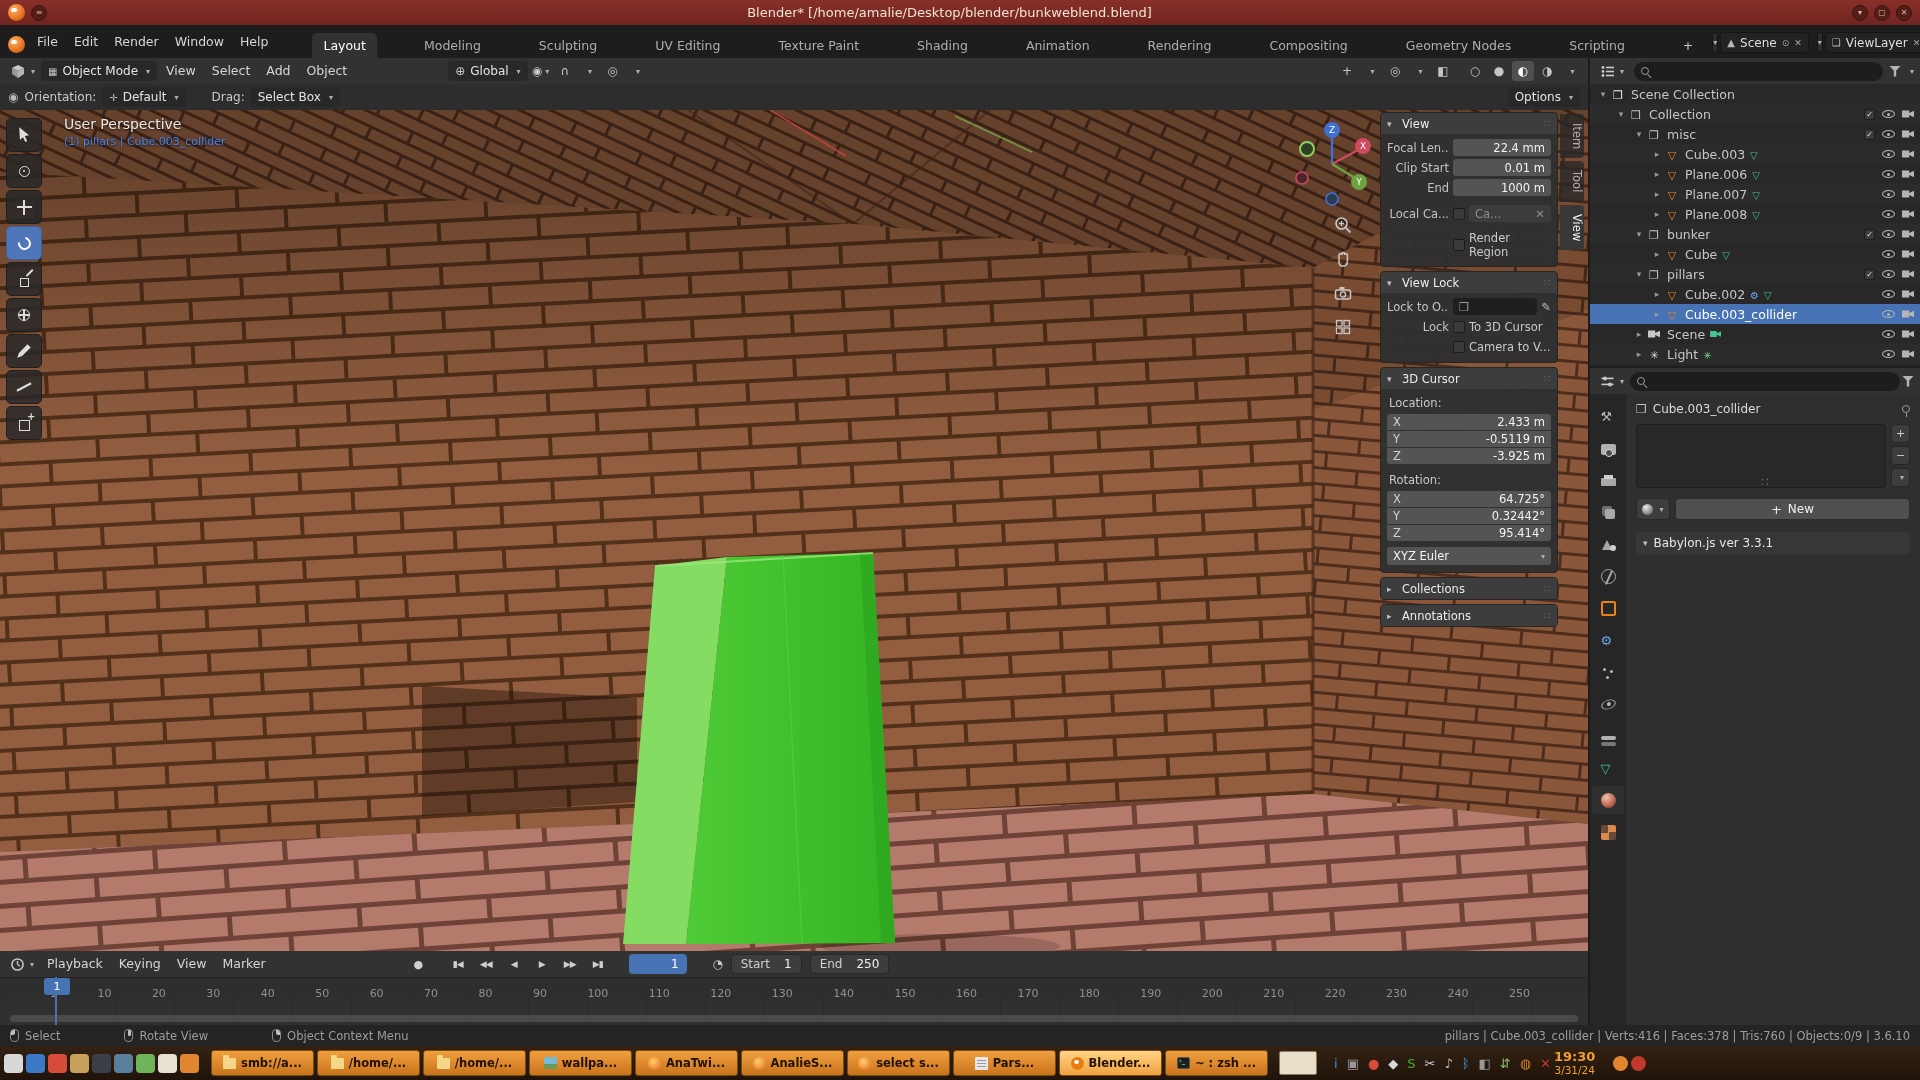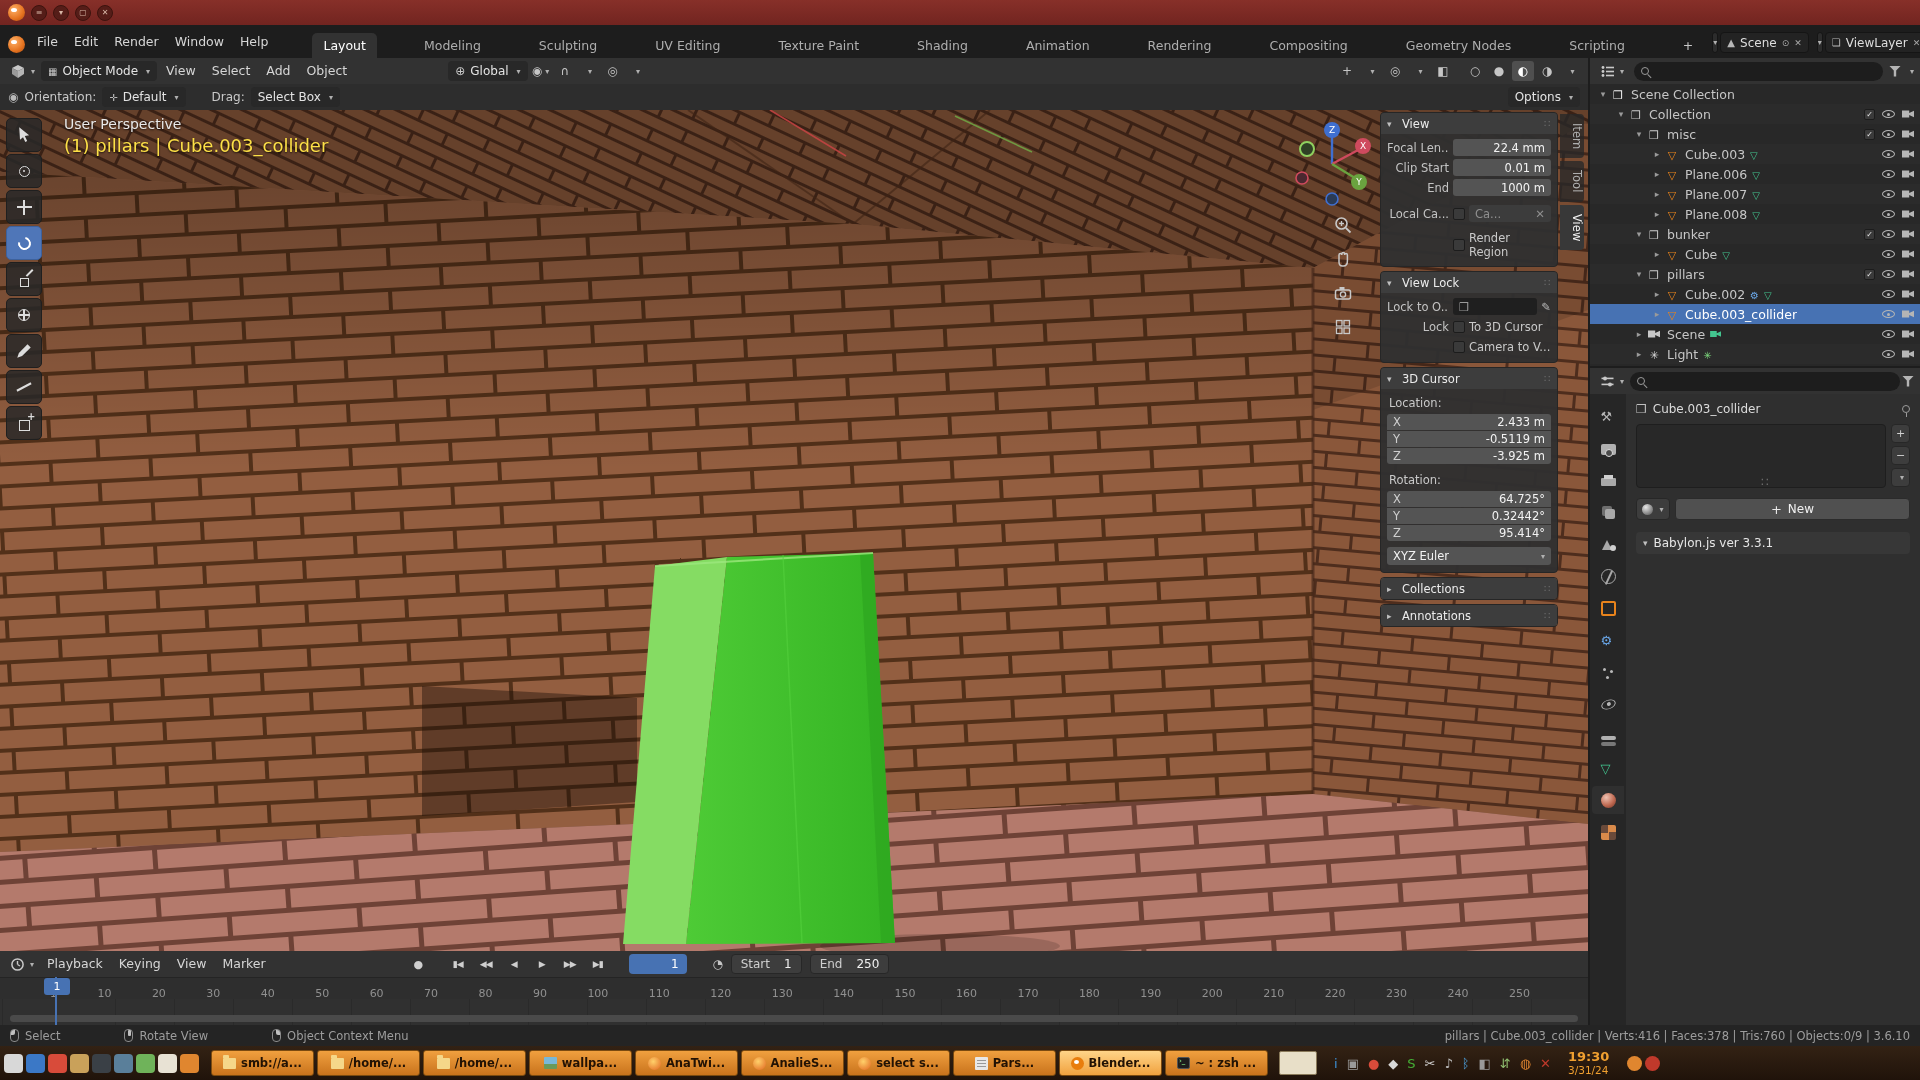--- a/index.html
+++ b/index.html
@@ -35,21 +35,21 @@
   .icobtn.active{background:#4f4f4f;color:#fff;}
 
   
   #viewport{position:absolute;left:0;top:58px;width:1588px;height:893px;background:#262626;border-radius:0 0 0 0;}
   #vp-toolrow{height:26px;background:#2d2d2d;display:flex;align-items:center;padding:0 8px;gap:6px;color:#c9c9c9;}
   #vp-canvas{position:absolute;left:0;top:52px;width:1588px;height:841px;overflow:hidden;}
   .scene{position:absolute;left:0;top:0;}
 
   .vp-text{position:absolute;left:64px;top:6px;text-shadow:0 1px 2px rgba(0,0,0,.7);}
   .vp-text .l1{color:#e9e9e9;font-size:14px;}
-  .vp-text .l2{color:#fde047;font-size:18px;margin-top:3px;}
+  .vp-text .l2{color:#3b82f6;font-size:11px;margin-top:3px;}
 
   
   #ttoolbar{position:absolute;left:6px;top:8px;display:flex;flex-direction:column;gap:2px;}
   .tbtn{width:36px;height:34px;background:rgba(40,40,40,.85);border:1px solid #1f1f1f;border-radius:5px;display:flex;align-items:center;justify-content:center;}
   .tbtn.active{background:#4f76b8;border-color:#3d619c;}
   .tbtn i{display:block;width:16px;height:16px;position:relative;}
   .t-select i{background:#ddd;clip-path:polygon(20% 2%,82% 52%,55% 57%,70% 88%,58% 94%,44% 64%,25% 80%);}
   .t-cursor i{width:11px;height:11px;border:1.6px solid #ddd;border-radius:50%;}
   .t-cursor i::after{content:"";position:absolute;left:3px;top:3px;width:2px;height:2px;background:#ddd;border-radius:50%;}
   .t-move i{background:linear-gradient(#ddd,#ddd) center/2px 15px no-repeat,linear-gradient(#ddd,#ddd) center/15px 2px no-repeat;}
@@ -208,34 +208,35 @@
   .tb-ico.blender{background:#e87d0d;border-radius:50%;height:13px;}
   .tb-ico.blender::after{content:"";position:absolute;left:3px;top:3px;width:5px;height:4px;background:#fff;border-radius:50%;}
   .tb-ico.terminal{background:#1d1d1d;border:1px solid #555;border-radius:2px;height:12px;}
   .tb-ico.terminal::after{content:"›_";position:absolute;left:1px;top:-1px;color:#7fdf7f;font-size:7px;font-weight:bold;}
   .tb-ico.doc{background:#e8e8e8;border-radius:1px;height:13px;}
   .tb-ico.doc::after{content:"";position:absolute;left:2px;top:3px;width:9px;height:1.5px;background:#999;box-shadow:0 3px 0 #999,0 6px 0 #999;}
   .tb-ico.image{background:linear-gradient(#7ab8d8 60%,#6a9a5a 60%);border-radius:1px;height:12px;}
   .pager{width:38px;height:24px;background:#e8dfc8;border:1px solid #8a7a5a;border-radius:2px;margin-left:8px;flex:0 0 auto;}
   .tray{display:flex;align-items:center;gap:9px;margin-left:14px;}
   .trayico{font-size:13px;line-height:1;}
-  .clock{margin-left:14px;text-align:left;color:#f0a030;line-height:1.15;flex:0 0 auto;}
+  .clock{text-align:center;color:#f0a030;line-height:1.15;flex:0 0 auto;}
   .clock .t{font-size:13px;font-weight:bold;}
   .clock .d{font-size:10.5px;}
   .endico{width:15px;height:15px;border-radius:50%;flex:0 0 auto;}
 
   
   .vsep{position:absolute;left:1588px;top:58px;width:2px;height:967px;background:#1d1d1d;}
 </style>
 </head>
 <body>
 
 <div id="titlebar">
   <span class="blogo"></span>
   <span class="tb-ctl">≡</span>
+  <div id="tb-title">Blender* [/home/amalie/Desktop/blender/bunkweblend.blend]</div>
   <span class="tb-ctl">▾</span>
   <span class="tb-ctl">▢</span>
   <span class="tb-ctl">✕</span>
 </div>
 
 <div id="menubar">
   <span class="blogo" style="margin:0 4px 5px 2px;"></span>
   <div data-repeat="topbar.menus">
     
   <span class="menu-item">File</span><span class="menu-item">Edit</span><span class="menu-item">Render</span><span class="menu-item">Window</span><span class="menu-item">Help</span></div>

